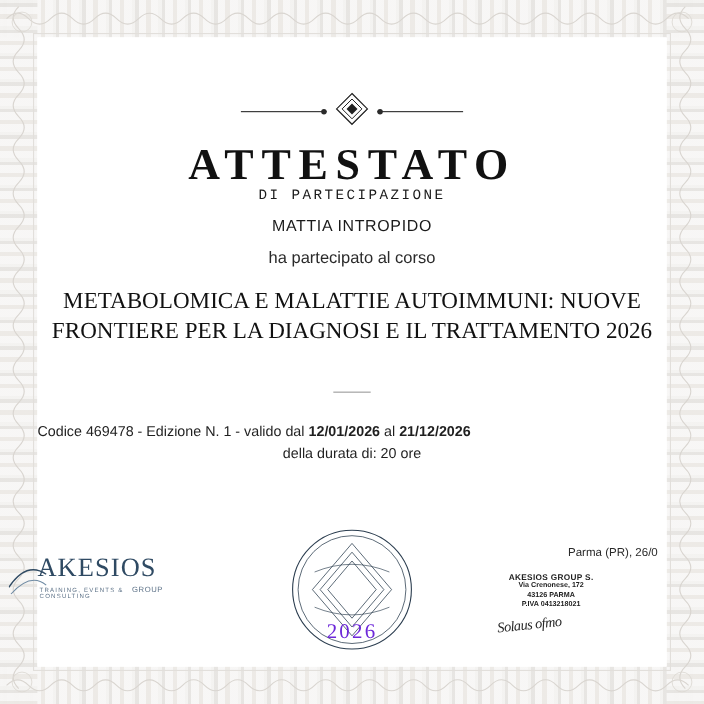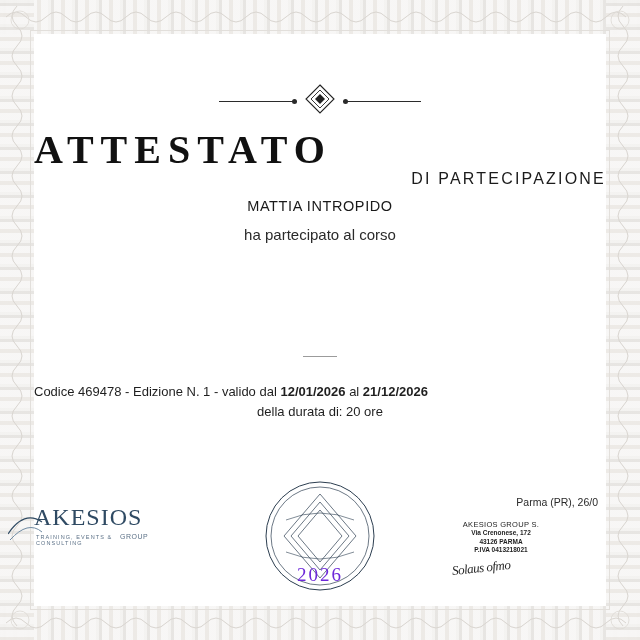--- a/index.html
+++ b/index.html
@@ -103,34 +103,34 @@
   .crest-rule.right::after { left: 0; }
   .crest-mark {
     margin: 0 6px;
   }
 
   
   .title {
     position: absolute;
     left: 0; right: 0;
     top: 92px;
-    text-align: left;
+    text-align: center;
     font-family: "Liberation Serif", serif;
     font-size: 40px;
     letter-spacing: 7px;
     color: #111111;
     font-weight: 700;
   }
   .subtitle {
     position: absolute;
     left: 0; right: 0;
     top: 136px;
-    text-align: right;
-    font-family: Liberation Sans, sans-serif;
-    font-size: 16px;
+    text-align: center;
+    font-family: Liberation Mono, monospace;
+    font-size: 13px;
     letter-spacing: 2.2px;
     color: #1b1b1b;
   }
 
   .recipient {
     position: absolute;
     left: 0; right: 0;
     top: 164px;
     text-align: center;
     font-size: 14.5px;
@@ -255,21 +255,21 @@
   .company-block {
     position: absolute;
     right: 10px;
     top: 486px;
     width: 190px;
     text-align: center;
     color: #1d1d1d;
   }
   .company-name {
     font-size: 7.5px;
-    font-weight: 400;
+    font-weight: 700;
     letter-spacing: 0.3px;
   }
   .company-addr {
     font-size: 6.5px;
     line-height: 8.5px;
     font-weight: 700;
   }
   .signature {
     position: absolute;
     right: 34px;
@@ -329,20 +329,24 @@
       </div>
       <div class="crest-rule right"></div>
     </div>
 
     <div class="title">ATTESTATO</div>
     <div class="subtitle">DI PARTECIPAZIONE</div>
 
     <div class="recipient">MATTIA INTROPIDO</div>
     <div class="participated">ha partecipato al corso</div>
 
+    <div class="course-title">
+      <div>METABOLOMICA E MALATTIE AUTOIMMUNI: NUOVE</div>
+      <div>FRONTIERE PER LA DIAGNOSI E IL TRATTAMENTO 2026</div>
+    </div>
 
     <div class="mid-rule"></div>
 
     <div class="code-line">
       <span>Codice 469478 - Edizione N. 1 - valido dal </span><b>12/01/2026</b><span> al </span><b>21/12/2026</b>
     </div>
     <div class="duration-line">della durata di: 20 ore</div>
 
     <div class="seal">
       <svg width="112" height="112" viewBox="0 0 112 112">

